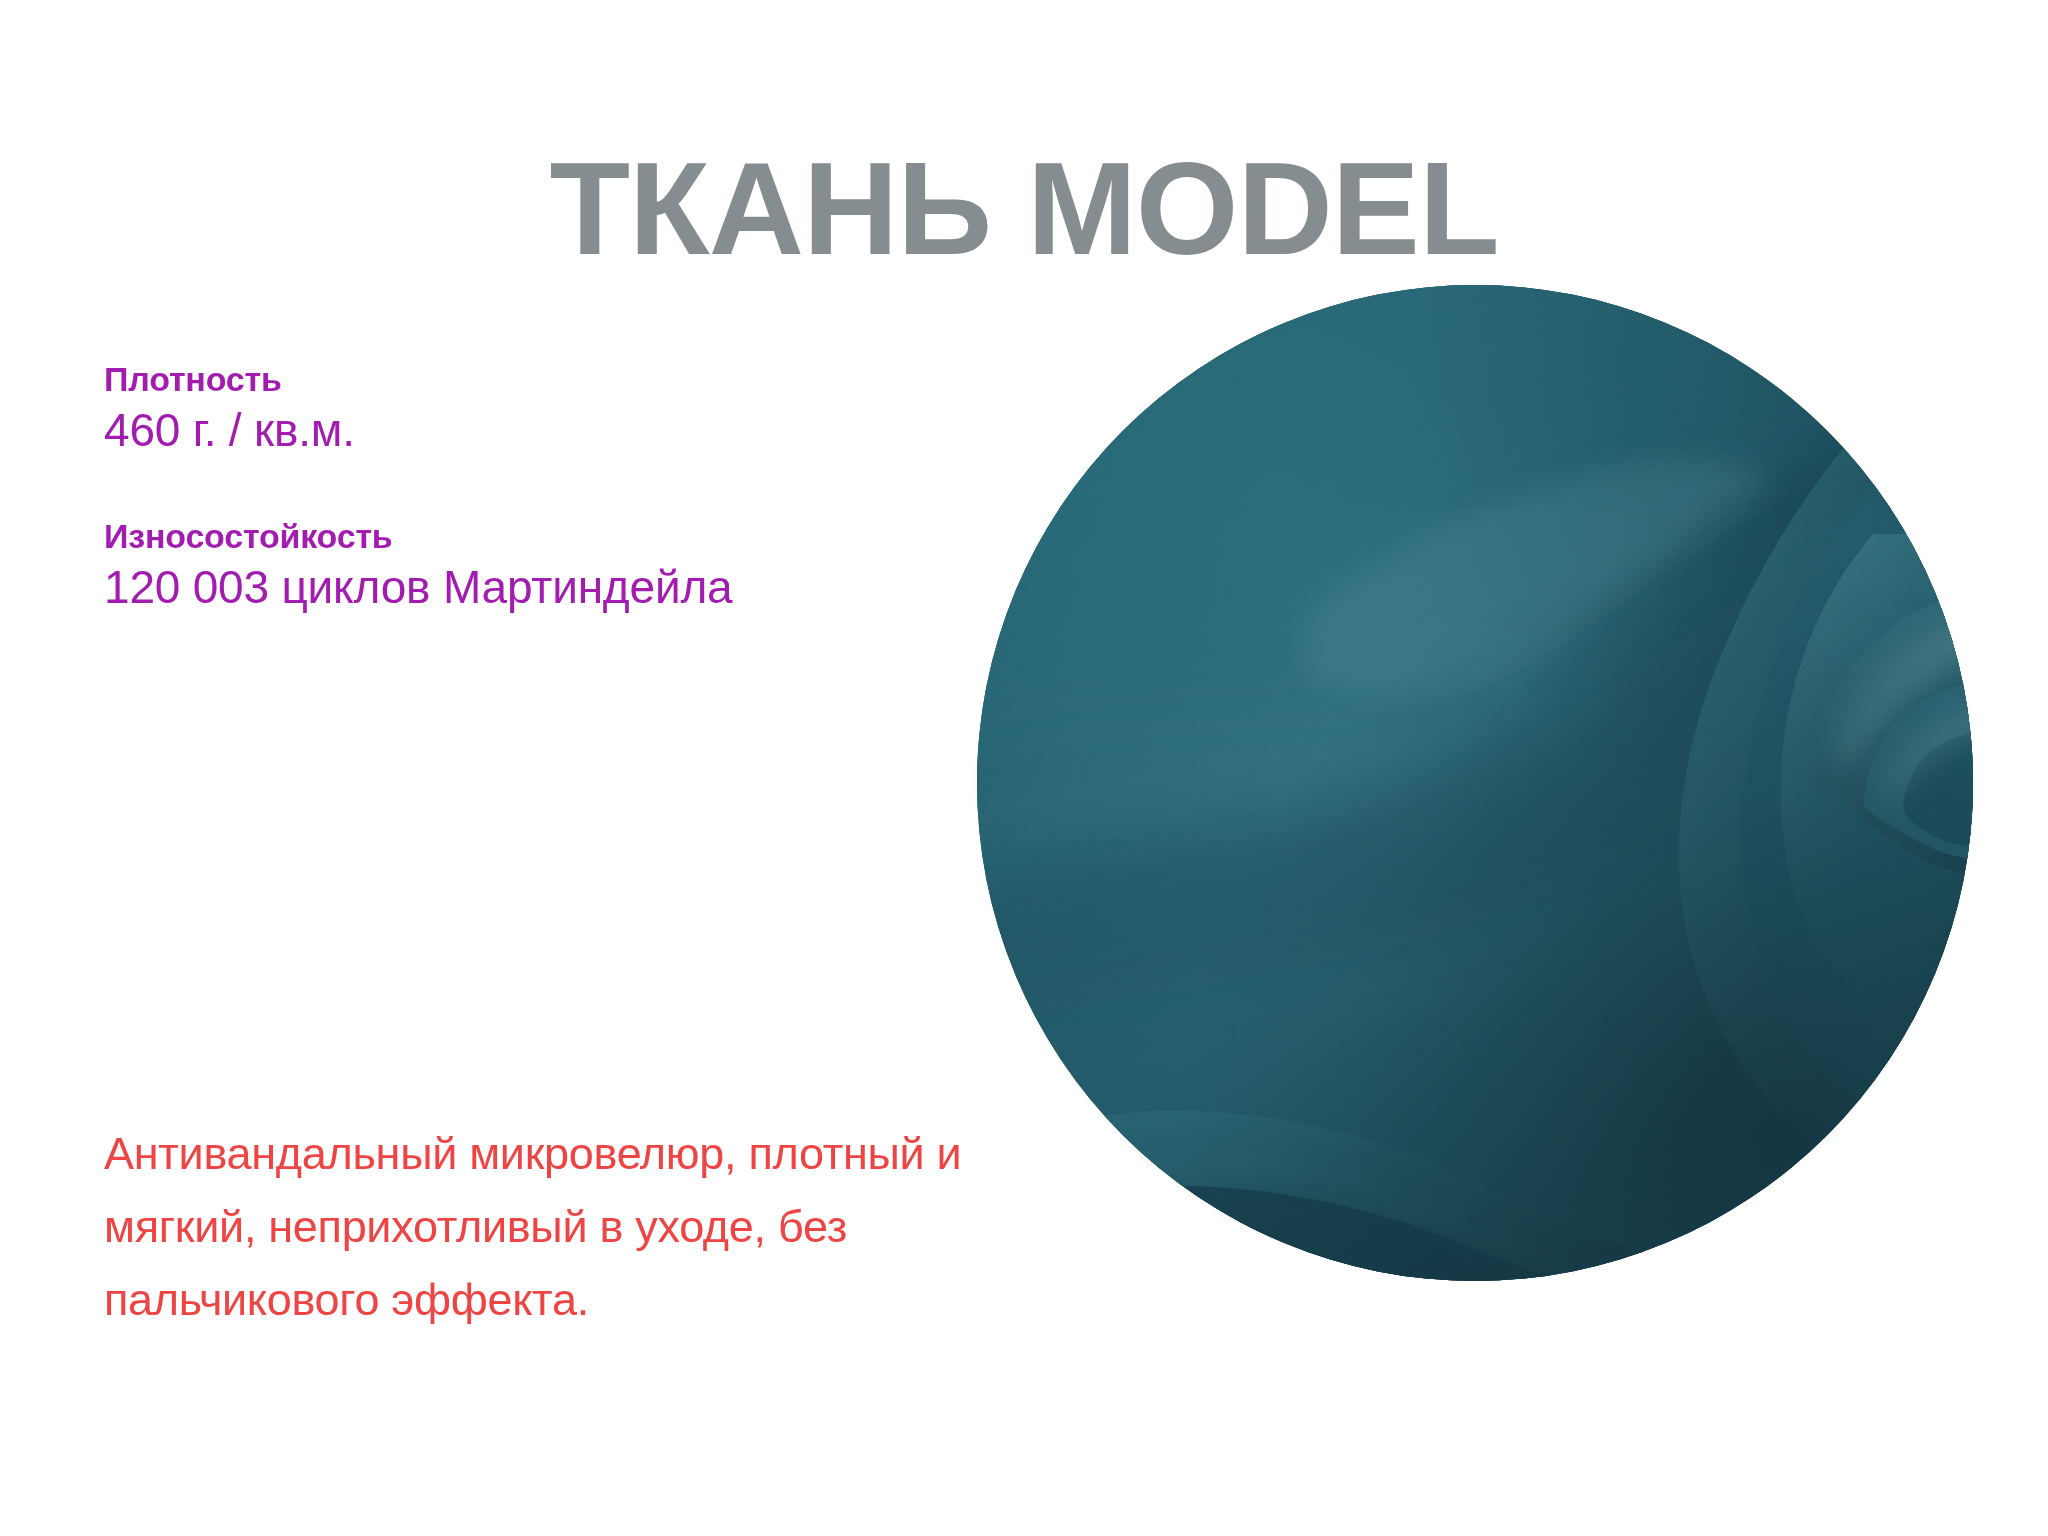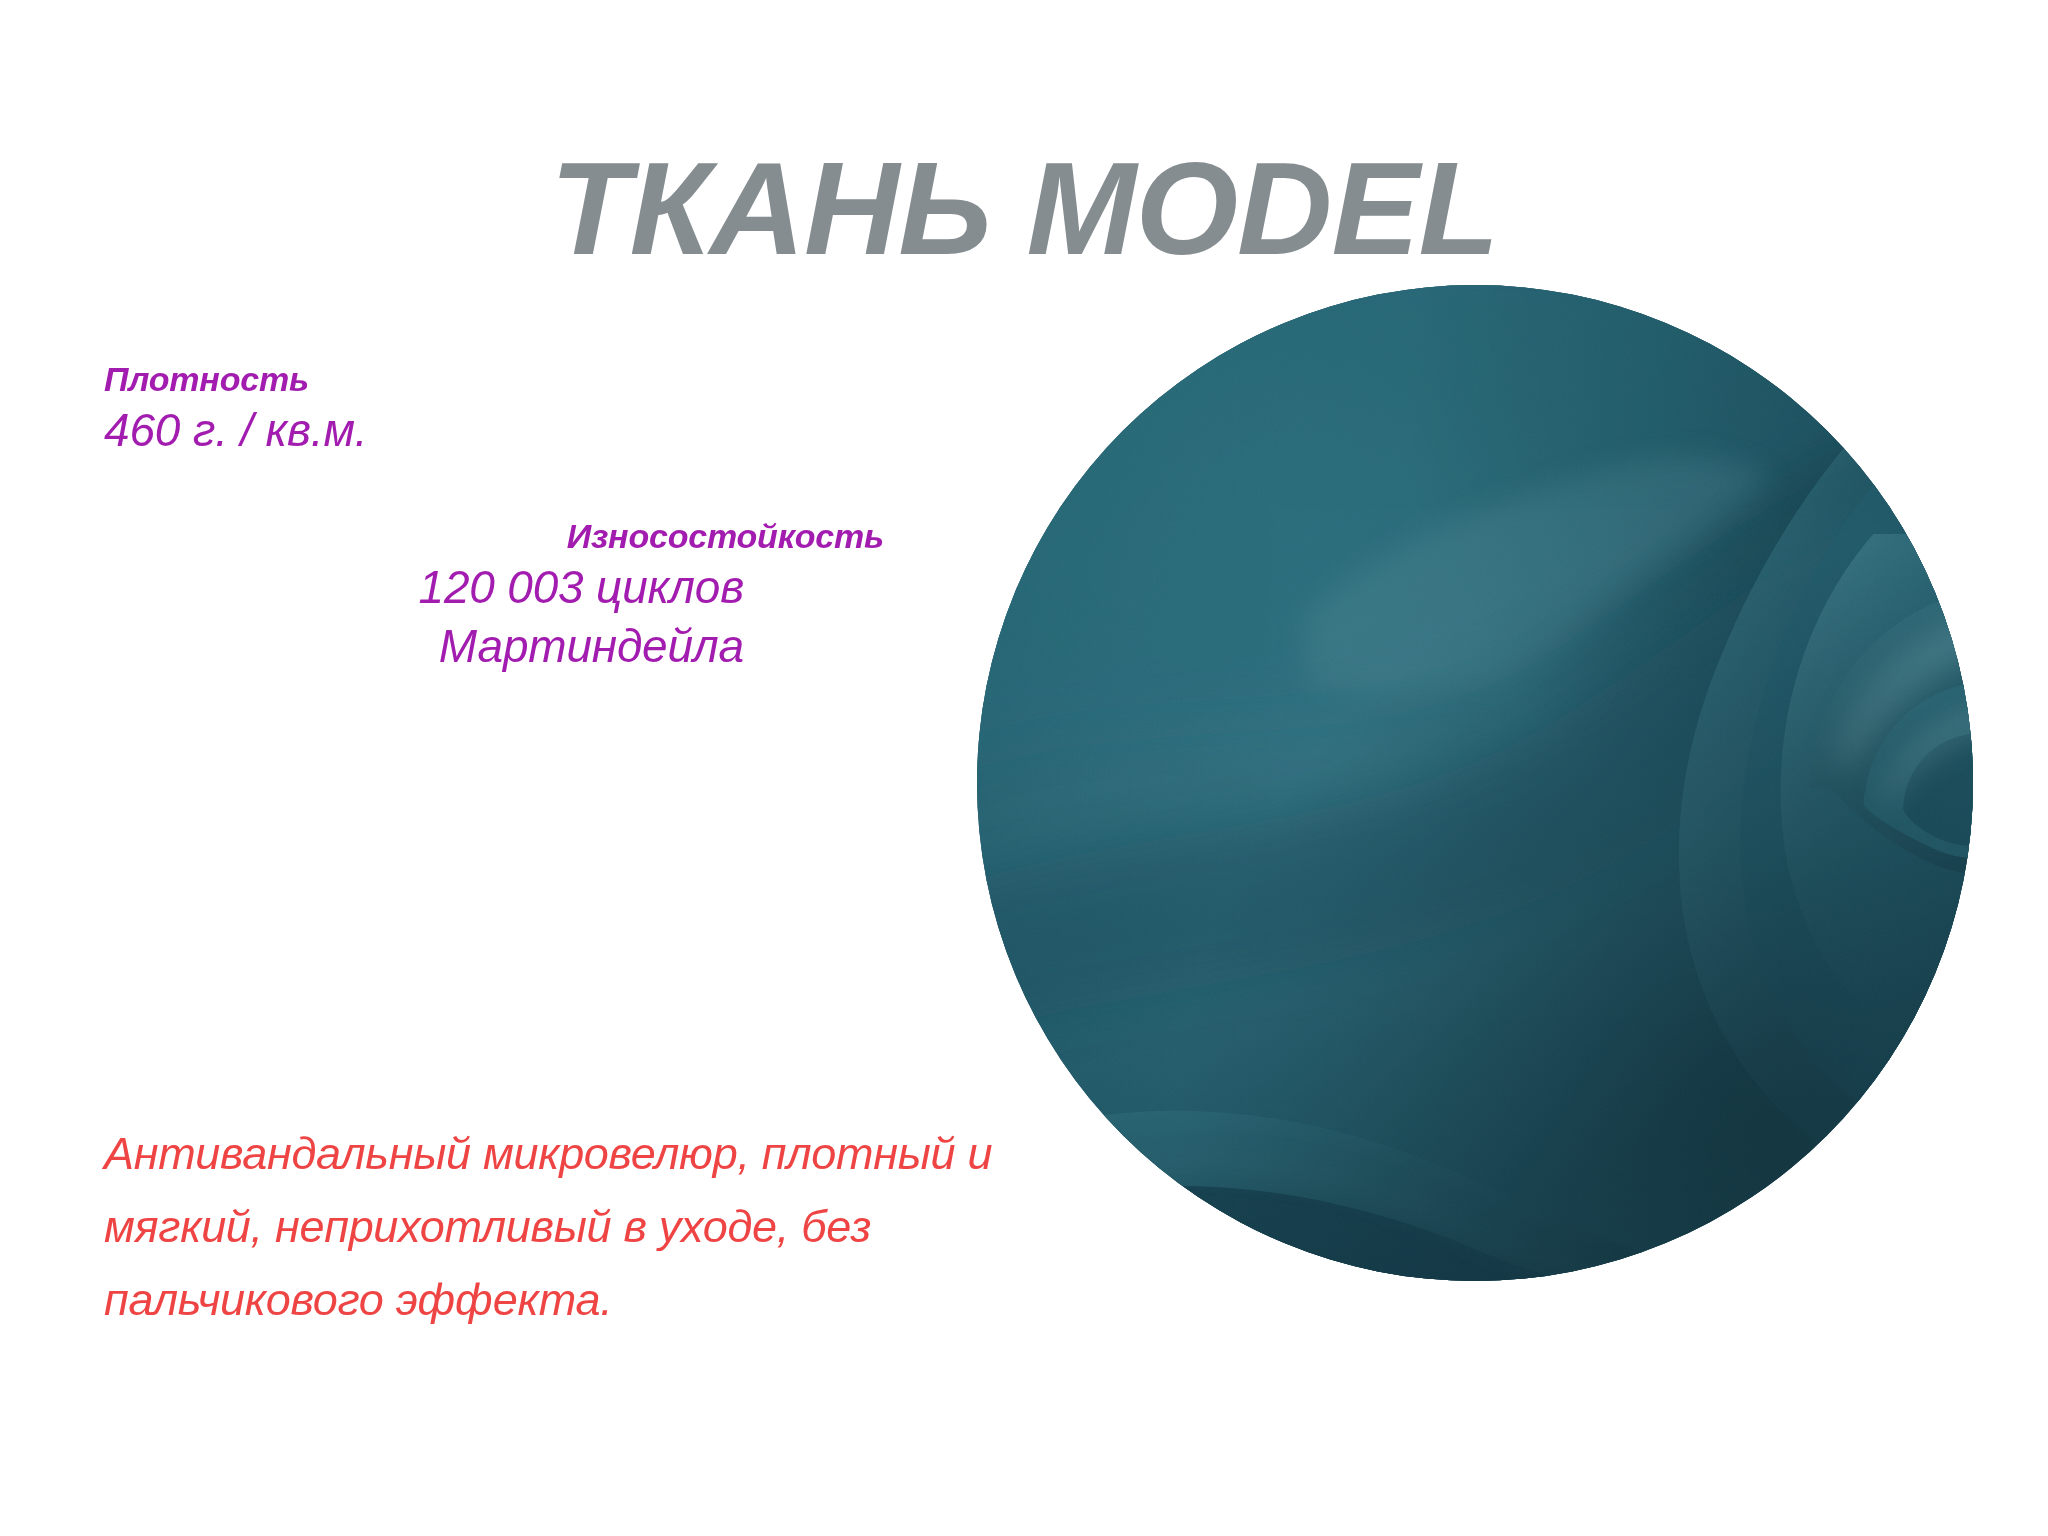--- a/index.html
+++ b/index.html
@@ -8,21 +8,20 @@
     background: #ffffff;
   }
 
   #slide {
     position: relative;
     width: 2048px;
     height: 1340px;
     background: #ffffff;
     overflow: hidden;
     font-family: "Liberation Sans", "DejaVu Sans", sans-serif;
-    font-style: italic;
   }
 
   
   .title {
     position: absolute;
     left: 0;
     top: 52px;
     width: 2048px;
     text-align: center;
     font-size: 132px;
@@ -37,21 +36,21 @@
   .specs {
     position: absolute;
     left: 104px;
     top: 358px;
     width: 780px;
   }
 
   .spec-block {
     margin-bottom: 56px;
   }
-  .spec-block:last-child { margin-bottom: 0; text-align: right; }
+  .spec-block:last-child { margin-bottom: 0; }
 
   .spec-label {
     font-size: 34px;
     font-weight: 700;
     color: #a21caf;
     line-height: 1.25;
     letter-spacing: -0.2px;
   }
 
   .spec-value {

